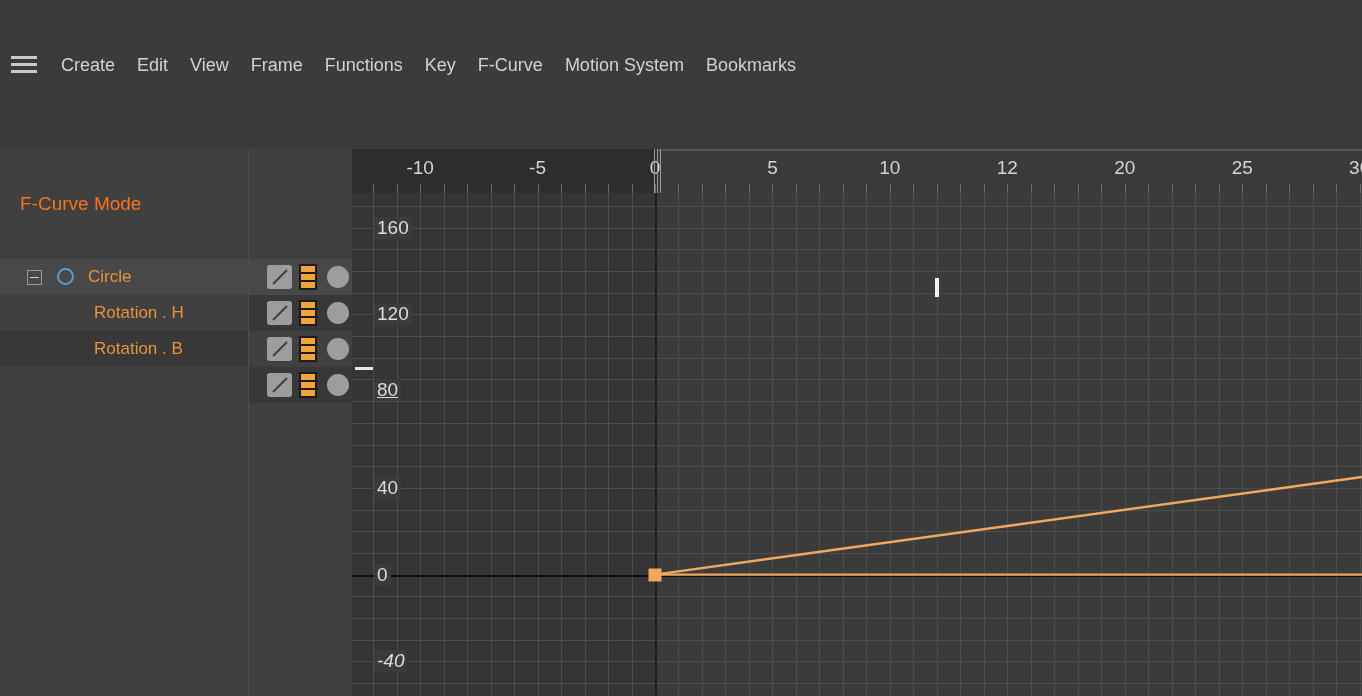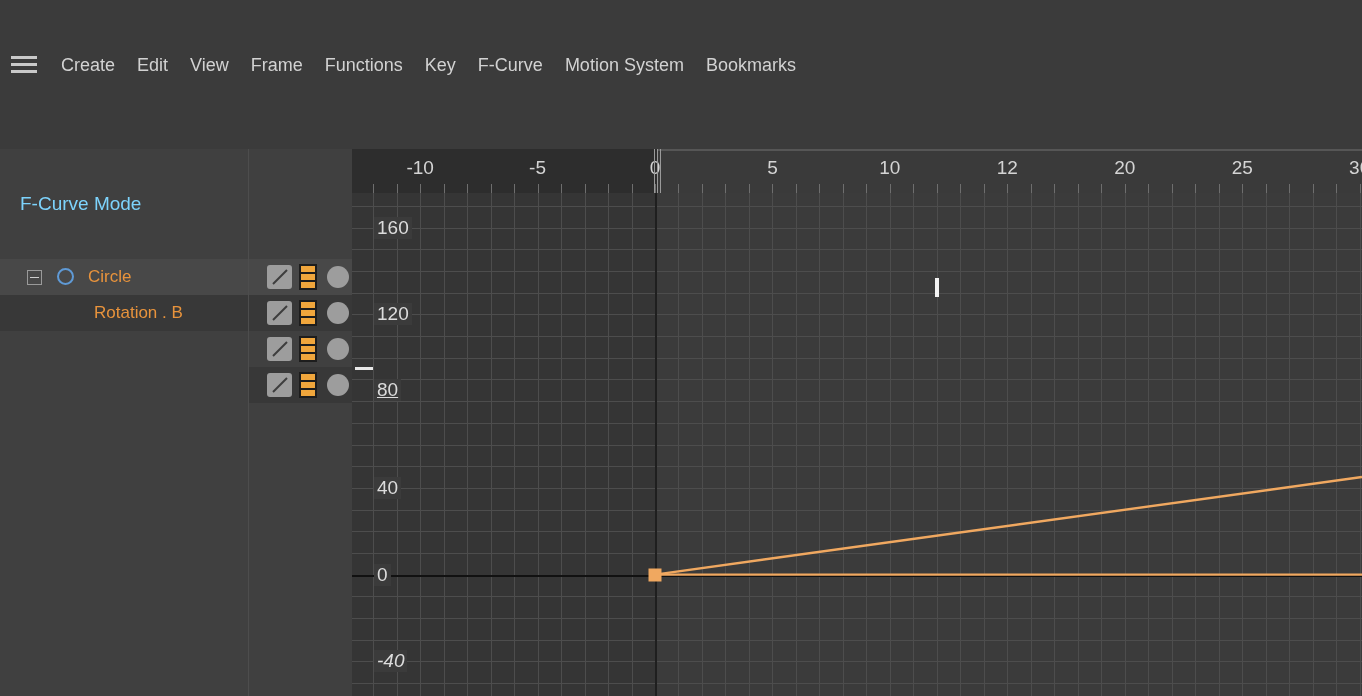--- a/index.html
+++ b/index.html
@@ -72,21 +72,21 @@
   .tbtn.w52 { width:52px; }
   .tbtn svg { display:block; }
 
   
   .leftpanel {
     position:absolute; left:0; top:149px; width:248px; height:547px;
     background:#404040;
   }
   .modelabel {
     position:absolute; left:20px; top:44px;
-    font-size:19px; color:#7dd3fc;
+    font-size:19px; color:#f97316;
   }
   .treearea { position:absolute; left:0; top:110px; width:248px; }
   .trow {
     position:relative; height:36px; line-height:36px;
     font-size:17px; color:#e8933c; white-space:nowrap;
   }
   .trow.alt { background:#383838; }
   .trow.hdr { background:#484848; }
   .expander {
     position:absolute; left:27px; top:11px; width:15px; height:15px;
@@ -452,20 +452,23 @@
     </div>
   </div>
 
   <div class="leftpanel">
     <div class="modelabel">F-Curve Mode</div>
     <div class="treearea" id="treearea">
         <div class="trow hdr">
           <div class="expander"></div>
           <div class="objcircle"></div>
           <span class="tlabel" style="left: 88px;">Circle</span>
+        </div>
+        <div class="trow">
+          <span class="tlabel" style="left: 94px;">Rotation . H</span>
         </div>
         <div class="trow alt">
           <span class="tlabel" style="left: 94px;">Rotation . B</span>
         </div>
       </div>
   </div>
 
   <div class="iconcol" id="iconcol">
       <div class="iconrow hdr" style="top: 110px;">
         <div class="ibox" style="left: 18px;">

